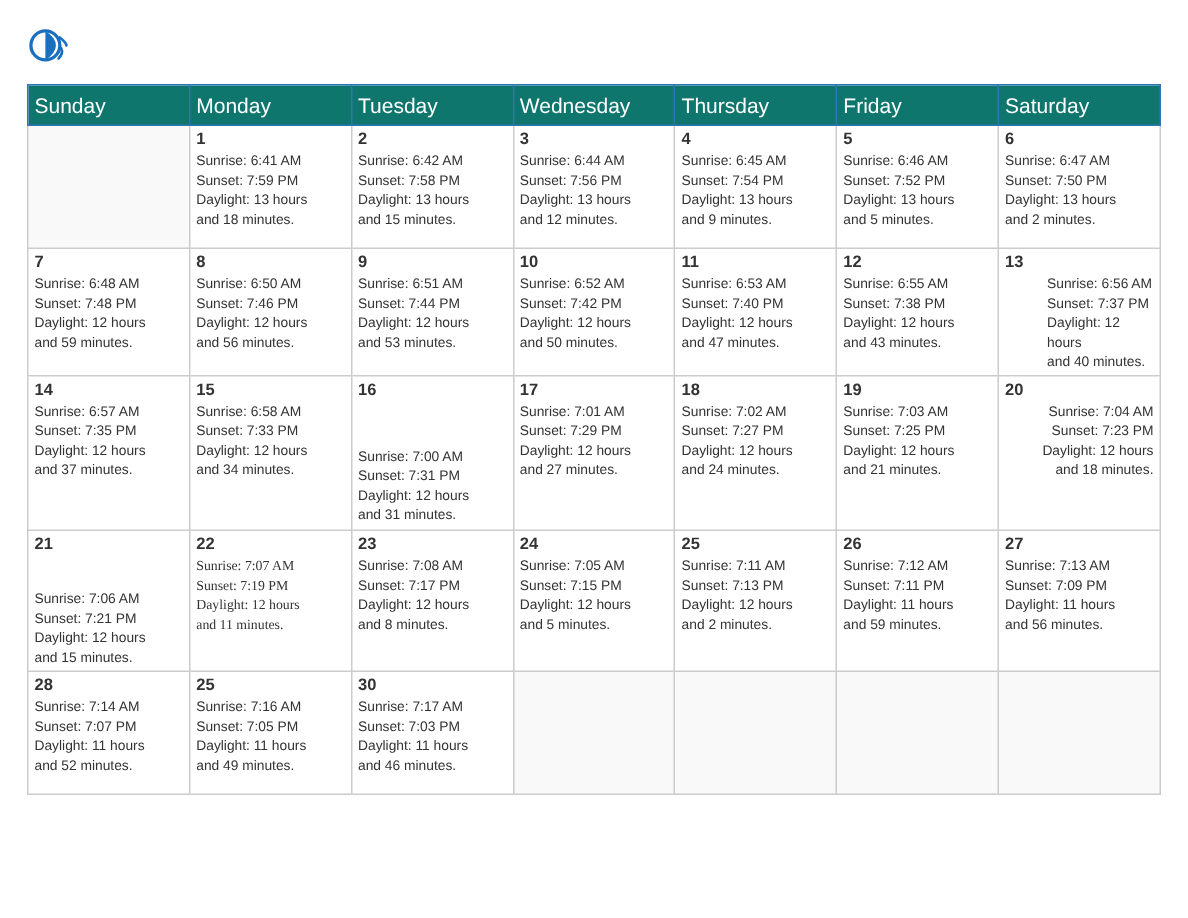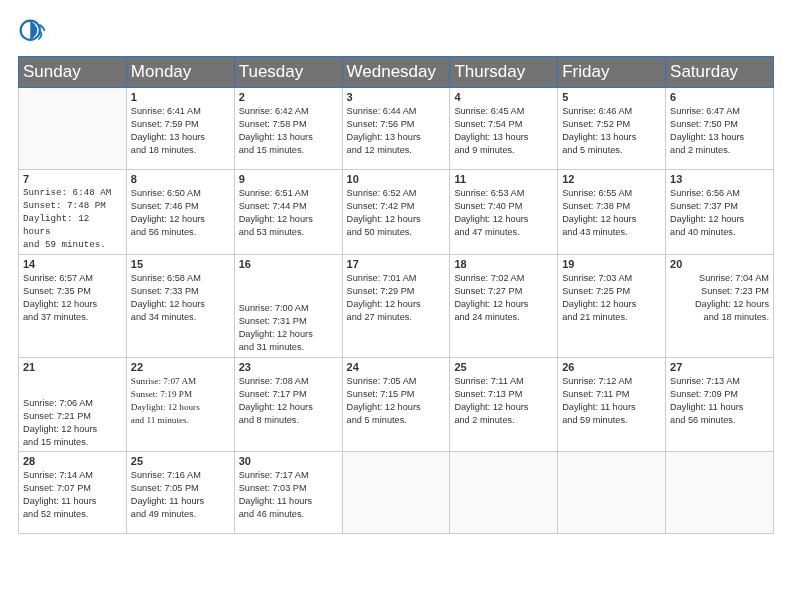--- a/index.html
+++ b/index.html
@@ -57,25 +57,25 @@
     .location {
       font-size: 14px;
       color: #555;
     }
     .calendar {
       width: 100%;
       border-collapse: collapse;
       font-size: 10px;
     }
     .calendar th {
-      background: #737373;
+      background: #0f766e;
       color: #fff;
       padding: 5px 4px;
       text-align: left;
-      font-size: 17px;
+      font-size: 14px;
       font-weight: normal;
       border: 1px solid #2e75b6;
     }
     .calendar td {
       border: 1px solid #ccc;
       vertical-align: top;
       padding: 3px 4px;
       width: calc(100% / 7);
       height: 82px;
     }
@@ -172,21 +172,21 @@
             <span class="day-num">6</span>
             <div class="day-info" style="white-space: pre-line;">Sunrise: 6:47 AM
 Sunset: 7:50 PM
 Daylight: 13 hours
 and 2 minutes.</div>
           </td>
         </tr>
         <tr>
           <td>
             <span class="day-num">7</span>
-            <div class="day-info" style="white-space: pre-line; font-family: Liberation Mono, monospace;">Sunrise: 6:48 AM
+            <div class="day-info" style="white-space: pre-line;">Sunrise: 6:48 AM
 Sunset: 7:48 PM
 Daylight: 12 hours
 and 59 minutes.</div>
           </td>
           <td>
             <span class="day-num">8</span>
             <div class="day-info" style="white-space: pre-line;">Sunrise: 6:50 AM
 Sunset: 7:46 PM
 Daylight: 12 hours
 and 56 minutes.</div>
@@ -214,21 +214,21 @@
           </td>
           <td>
             <span class="day-num">12</span>
             <div class="day-info" style="white-space: pre-line;">Sunrise: 6:55 AM
 Sunset: 7:38 PM
 Daylight: 12 hours
 and 43 minutes.</div>
           </td>
           <td>
             <span class="day-num">13</span>
-            <div class="day-info" style="white-space: pre-line;">Sunrise: 6:56 AM
+            <div class="day-info" style="white-space: pre-line; margin-left: 28px;">Sunrise: 6:56 AM
 Sunset: 7:37 PM
 Daylight: 12 hours
 and 40 minutes.</div>
           </td>
         </tr>
         <tr>
           <td>
             <span class="day-num">14</span>
             <div class="day-info" style="white-space: pre-line;">Sunrise: 6:57 AM
 Sunset: 7:35 PM

